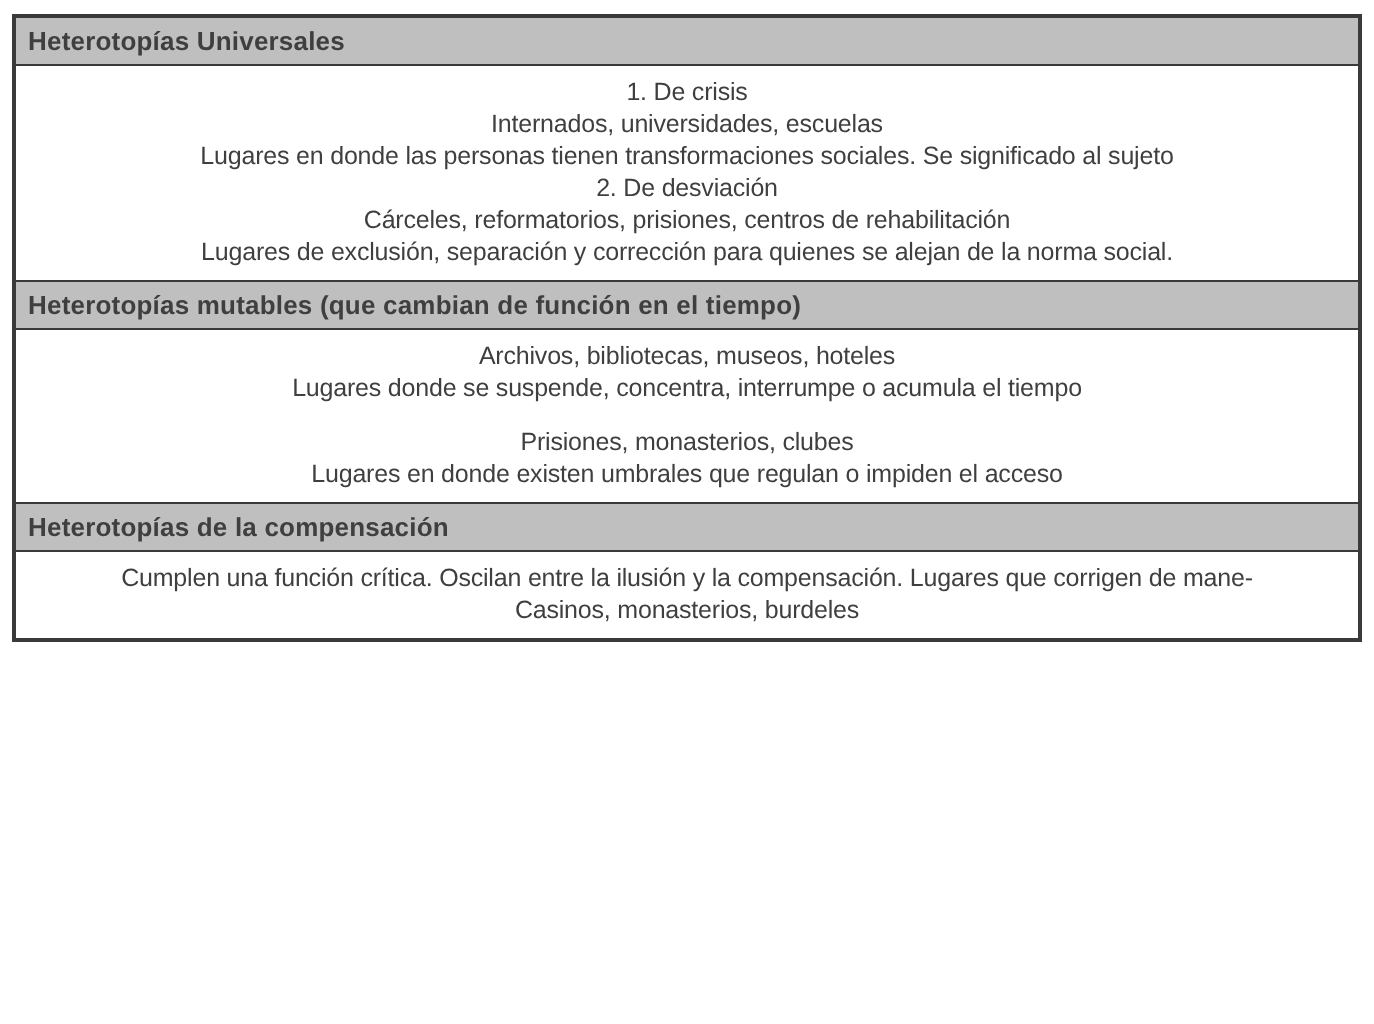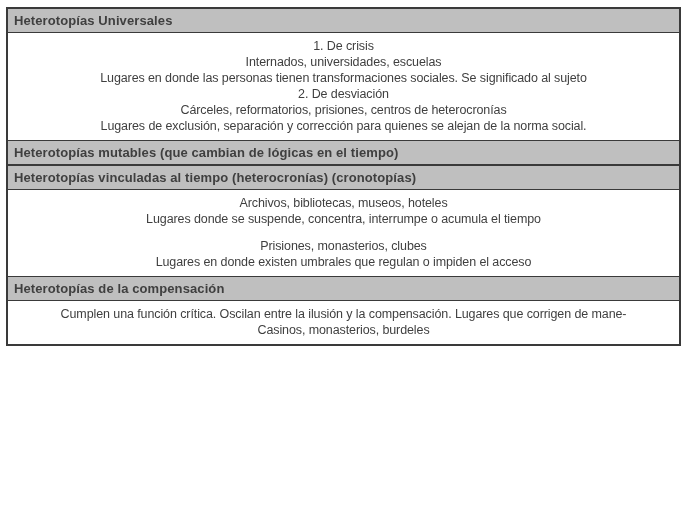--- a/index.html
+++ b/index.html
@@ -52,32 +52,31 @@
 
 <div class="hetero-table">
 
   <div class="section">
     <div class="section-header">Heterotopías Universales</div>
     <div class="section-body">
       <div class="body-line">1. De crisis</div>
       <div class="body-line">Internados, universidades, escuelas</div>
       <div class="body-line">Lugares en donde las personas tienen transformaciones sociales. Se significado al sujeto</div>
       <div class="body-line">2. De desviación</div>
-      <div class="body-line">Cárceles, reformatorios, prisiones, centros de heterocronías</div>
+      <div class="body-line">Cárceles, reformatorios, prisiones, centros de rehabilitación</div>
       <div class="body-line">Lugares de exclusión, separación y corrección para quienes se alejan de la norma social.</div>
     </div>
   </div>
 
   <div class="section">
-    <div class="section-header">Heterotopías mutables (que cambian de lógicas en el tiempo)</div>
+    <div class="section-header">Heterotopías mutables (que cambian de función en el tiempo)</div>
   </div>
 
 
   <div class="section">
-    <div class="section-header">Heterotopías vinculadas al tiempo (heterocronías) (cronotopías)</div>
     <div class="section-body">
       <div class="body-line">Archivos, bibliotecas, museos, hoteles</div>
       <div class="body-line">Lugares donde se suspende, concentra, interrumpe o acumula el tiempo</div>
     </div>
   </div>
 
   <div class="section">
     <div class="section-body">
       <div class="body-line">Prisiones, monasterios, clubes</div>
       <div class="body-line">Lugares en donde existen umbrales que regulan o impiden el acceso</div>

